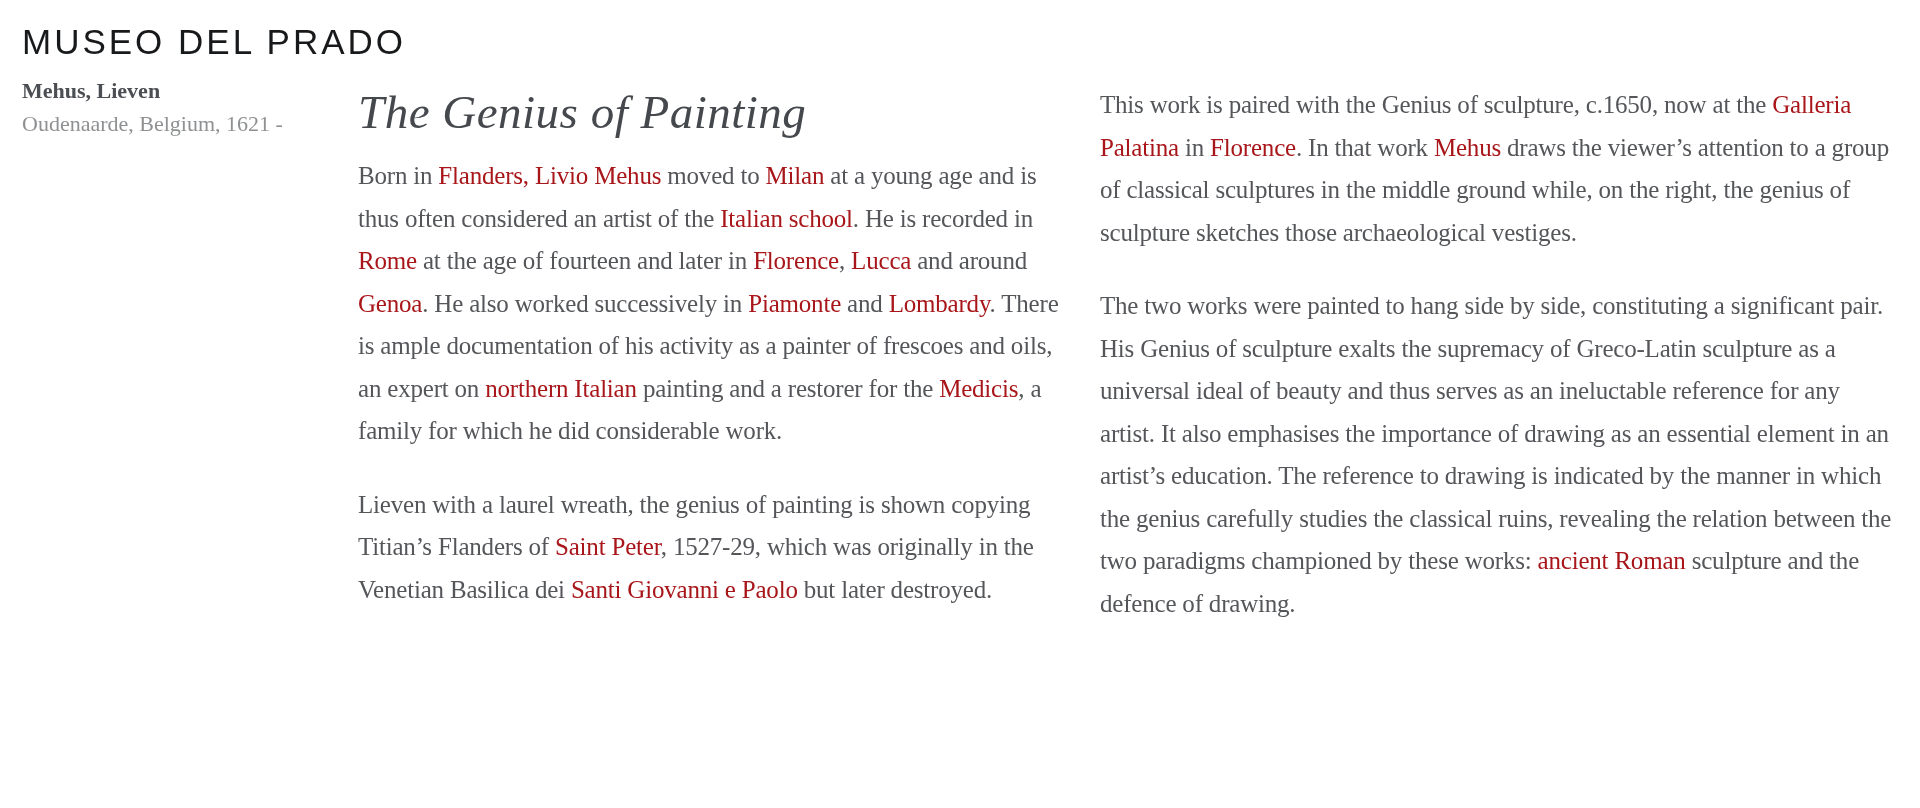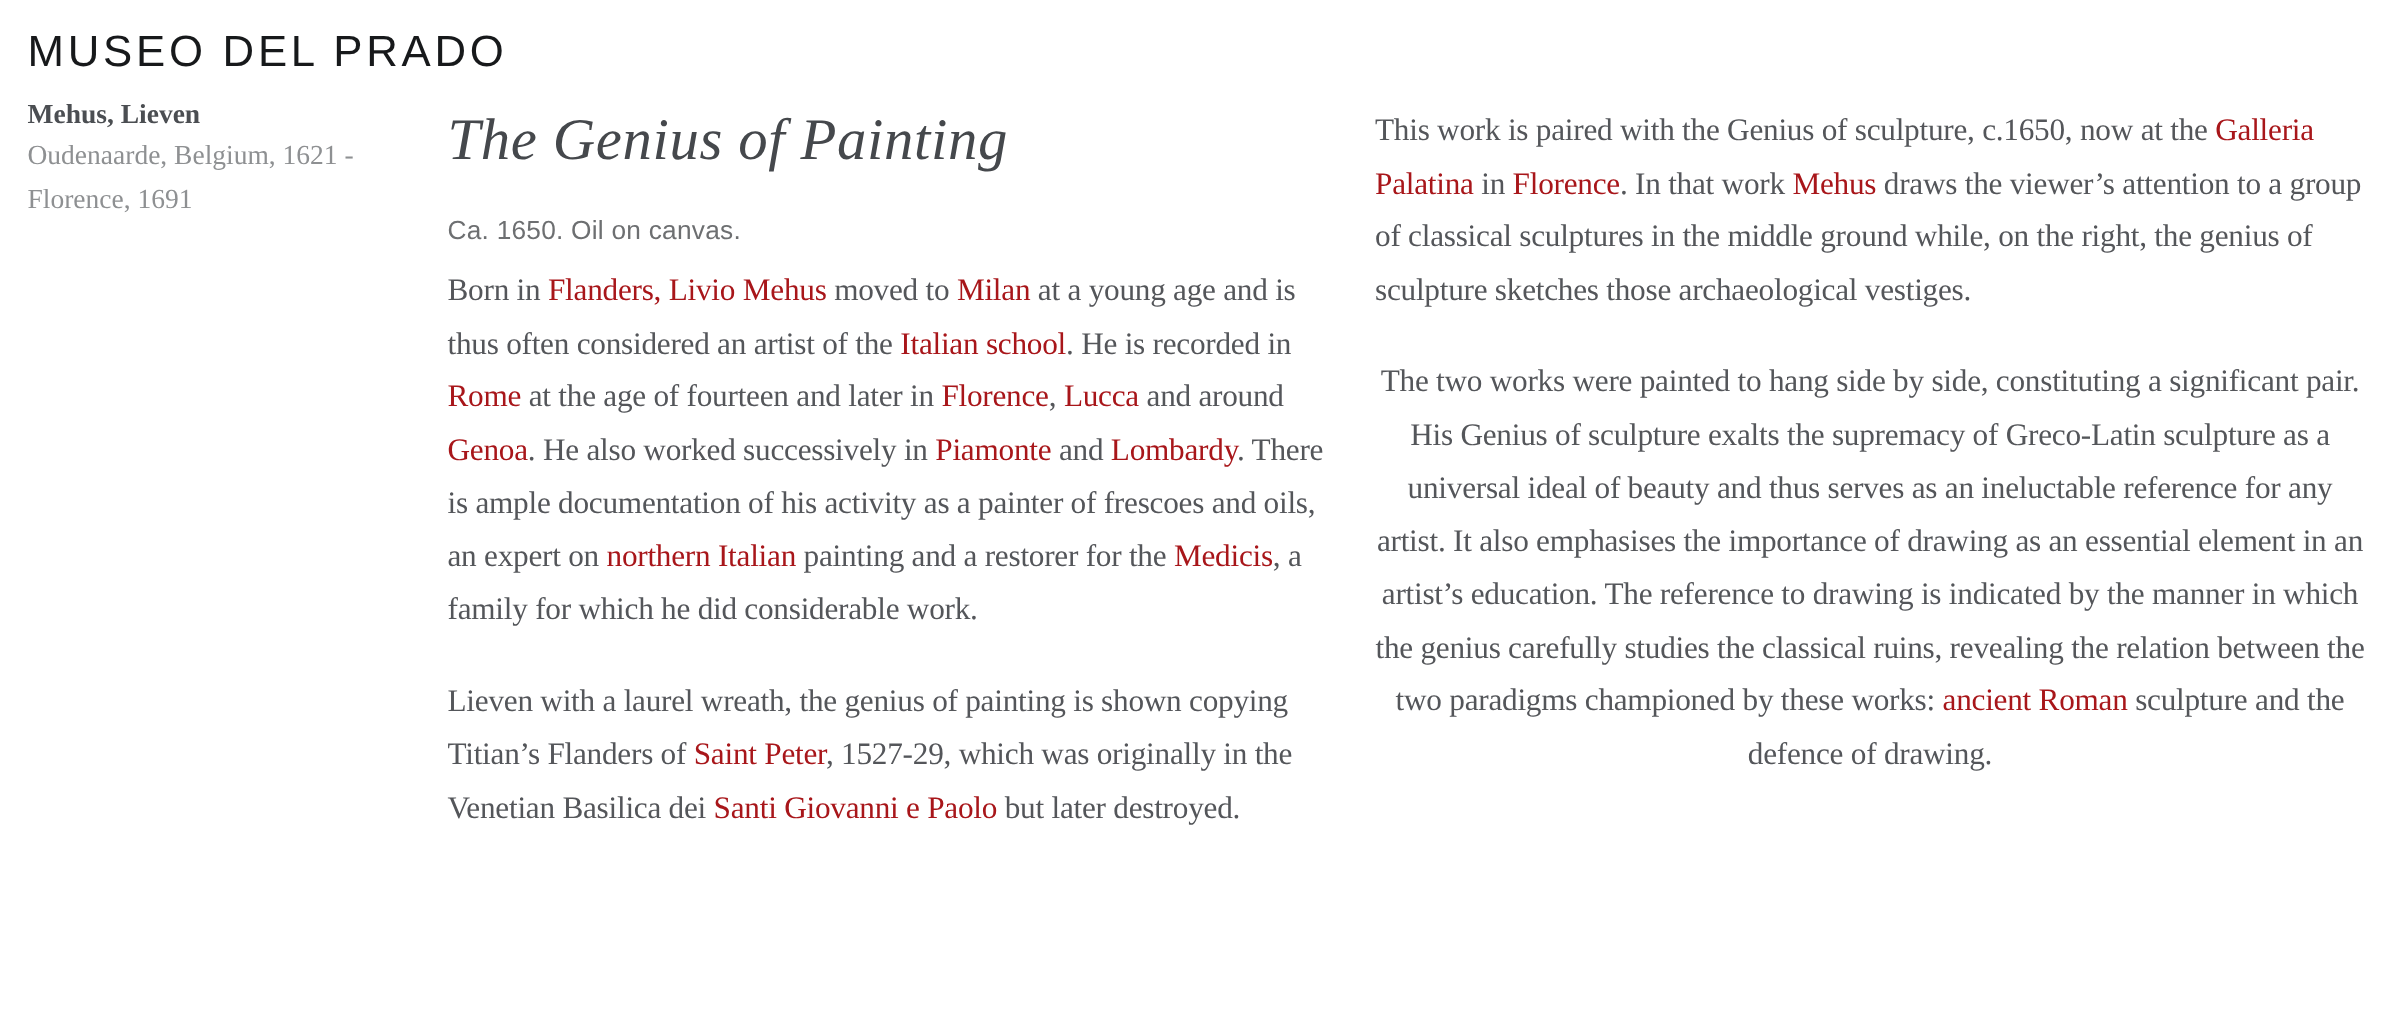--- a/index.html
+++ b/index.html
@@ -60,38 +60,36 @@
     font-size:25px;line-height:42.5px;
     color:var(--body-text);
     margin:0;
     letter-spacing:-0.2px;
   }
   .main-col .body-par:first-of-type{margin-top:15px;}
   .main-col .body-par + .body-par{margin-top:31px;}
   .right-col{
     position:absolute;left:1100px;top:84px;width:792px;
   }
-  .right-col .body-par + .body-par{margin-top:31px;text-align:center;}
+  .right-col .body-par + .body-par{margin-top:31px;}
   .t-link{color:var(--link-red);cursor:pointer;}
   .t-em{}
 </style>
 </head>
 <body>
 
 <div class="logo">MUSEO DEL PRADO</div>
 
 <div class="sidebar">
   <div class="artist-name">Mehus, Lieven</div>
   <div class="artist-dates">Oudenaarde, Belgium, 1621 -</div>
-  <div class="artist-dates">Florence, 1691</div>
 </div>
 
 <div class="main-col">
   <h1 class="artwork-title">The Genius of Painting</h1>
-  <div class="artwork-medium">Ca. 1650. Oil on canvas.</div>
   <p class="body-par"><span>Born in </span><span class="t-link">Flanders,</span><span> </span><span class="t-link">Livio Mehus</span><span> moved to </span><span class="t-link">Milan</span><span> at a young age and is thus often considered an artist of the </span><span class="t-link">Italian school</span><span>. He is recorded in </span><span class="t-link">Rome</span><span> at the age of fourteen and later in </span><span class="t-link">Florence</span><span>, </span><span class="t-link">Lucca</span><span> and around </span><span class="t-link">Genoa</span><span>. He also worked successively in </span><span class="t-link">Piamonte</span><span> and </span><span class="t-link">Lombardy</span><span>. There is ample documentation of his activity as a painter of frescoes and oils, an expert on </span><span class="t-link">northern Italian</span><span> painting and a restorer for the </span><span class="t-link">Medicis</span><span>, a family for which he did considerable work.</span></p>
   <p class="body-par"><span>Lieven with a laurel wreath, the </span><span class="t-em">genius</span><span> of painting is shown copying Titian’s </span><span class="t-em">Flanders of </span><span class="t-em t-link">Saint Peter</span><span>, 1527-29, which was originally in the Venetian Basilica dei </span><span class="t-link">Santi Giovanni e Paolo</span><span> but later destroyed.</span></p>
 </div>
 
 <div class="right-col">
   <p class="body-par"><span>This work is paired with the </span><span class="t-em">Genius of sculpture,</span><span> c.1650, now at the </span><span class="t-link">Galleria Palatina</span><span> in </span><span class="t-link">Florence</span><span>. In that work </span><span class="t-link">Mehus</span><span> draws the viewer’s attention to a group of classical sculptures in the middle ground while, on the right, the genius of sculpture sketches those archaeological vestiges.</span></p>
   <p class="body-par"><span>The two works were painted to hang side by side, constituting a significant pair. His </span><span class="t-em">Genius of sculpture</span><span> exalts the supremacy of Greco-Latin sculpture as a universal ideal of beauty and thus serves as an ineluctable reference for any artist. It also emphasises the importance of drawing as an essential element in an artist’s education. The reference to drawing is indicated by the manner in which the </span><span class="t-em">genius</span><span> carefully studies the classical ruins, revealing the relation between the two paradigms championed by these works: </span><span class="t-link">ancient Roman</span><span> sculpture and the defence of drawing.</span></p>
 </div>
 
 </body></html>

